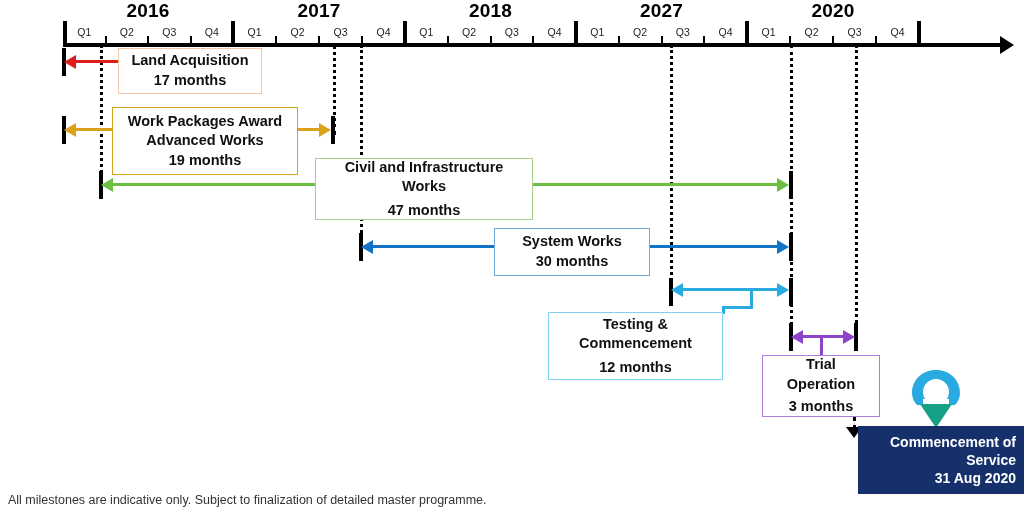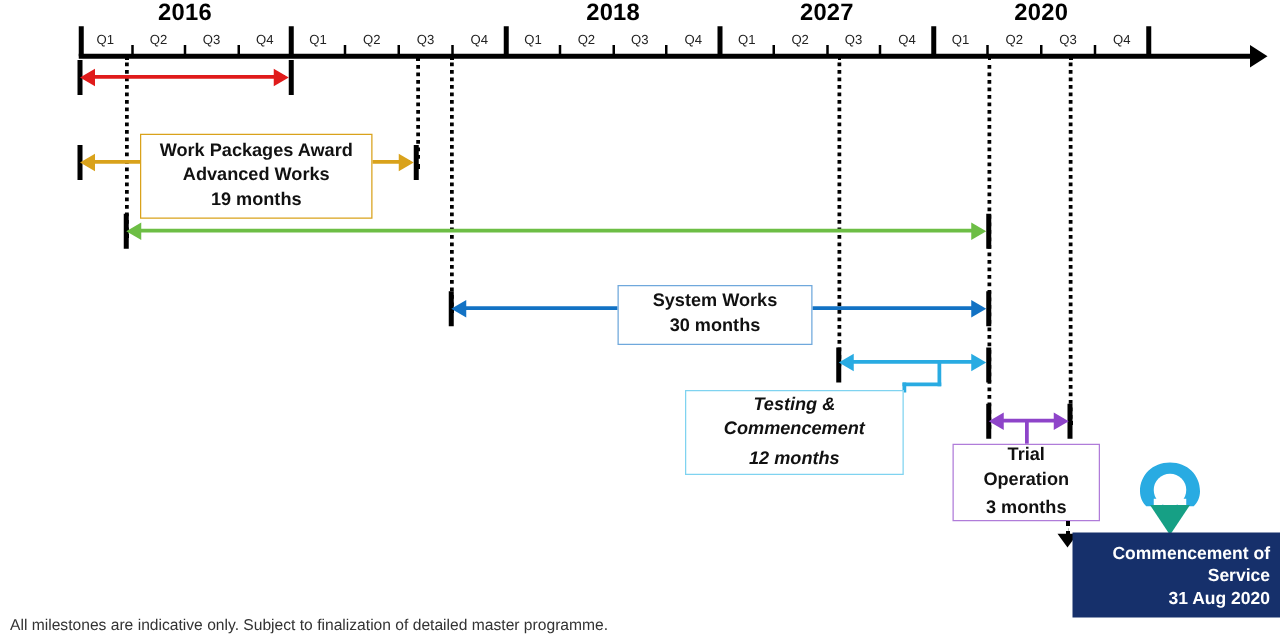--- a/index.html
+++ b/index.html
@@ -89,20 +89,21 @@
   .footnote{
     position:absolute;left:8px;bottom:8px;font-size:12.5px;color:#333;
   }
 </style>
 </head>
 <body>
 
 <div id="stage">
 
   <div class="year-label" style="left:63px;top:0px;width:170px;">2016</div>
+  <div class="year-label" style="left:233px;top:0px;width:172px;">2017</div>
   <div class="year-label" style="left:405px;top:0px;width:171px;">2018</div>
   <div class="year-label" style="left:576px;top:0px;width:171px;">2027</div>
   <div class="year-label" style="left:747px;top:0px;width:172px;">2020</div>
 
   <div id="q-labels">
       <div class="q-label" style="left: 62.25px; width: 44px;">Q1</div>
       <div class="q-label" style="left: 104.75px; width: 44px;">Q2</div>
       <div class="q-label" style="left: 147.25px; width: 44px;">Q3</div>
       <div class="q-label" style="left: 189.75px; width: 44px;">Q4</div>
       <div class="q-label" style="left: 232.5px; width: 44px;">Q1</div>
@@ -158,20 +159,24 @@
   <div class="guide" style="left:790px;top:45px;height:305px;"></div>
   <div class="guide" style="left:855px;top:45px;height:295px;"></div>
 
   <div class="cap" style="left:62px;top:48px;height:28px;"></div>
   <div class="cap" style="left:231px;top:48px;height:28px;"></div>
 
   <div class="arrow-line" style="left:70px;top:60px;width:158px;background:#E01B1B;"></div>
   <div class="arrow-head-l" style="left:64px;top:54.5px;border-right:12px solid #E01B1B;"></div>
   <div class="arrow-head-r" style="left:219px;top:54.5px;border-left:12px solid #E01B1B;"></div>
 
+  <div class="task-box" style="left:118px;top:48px;width:144px;height:46px;border-color:#F5C7A8;">
+    <div>Land Acquisition</div>
+    <div class="dur">17 months</div>
+  </div>
 
   <div class="cap" style="left:62px;top:116px;height:28px;"></div>
   <div class="cap" style="left:331px;top:116px;height:28px;"></div>
 
   <div class="arrow-line" style="left:70px;top:128px;width:258px;background:#D9A21B;"></div>
   <div class="arrow-head-l" style="left:64px;top:122.5px;border-right:12px solid #D9A21B;"></div>
   <div class="arrow-head-r" style="left:319px;top:122.5px;border-left:12px solid #D9A21B;"></div>
 
   <div class="task-box" style="left:112px;top:107px;width:186px;height:68px;border-color:#D9A21B;">
     <div>Work Packages Award</div>
@@ -179,20 +184,25 @@
     <div class="dur">19 months</div>
   </div>
 
   <div class="cap" style="left:99px;top:171px;height:28px;"></div>
   <div class="cap" style="left:789px;top:171px;height:28px;"></div>
 
   <div class="arrow-line" style="left:107px;top:183px;width:678px;background:#6DBE45;"></div>
   <div class="arrow-head-l" style="left:101px;top:177.5px;border-right:12px solid #6DBE45;"></div>
   <div class="arrow-head-r" style="left:777px;top:177.5px;border-left:12px solid #6DBE45;"></div>
 
+  <div class="task-box" style="left:315px;top:158px;width:218px;height:62px;border-color:#A9CE8E;">
+    <div>Civil and Infrastructure</div>
+    <div>Works</div>
+    <div class="dur" style="margin-top:4px;">47 months</div>
+  </div>
 
   <div class="cap" style="left:359px;top:233px;height:28px;"></div>
   <div class="cap" style="left:789px;top:233px;height:28px;"></div>
 
   <div class="arrow-line" style="left:367px;top:245px;width:418px;background:#1272C4;"></div>
   <div class="arrow-head-l" style="left:361px;top:239.5px;border-right:12px solid #1272C4;"></div>
   <div class="arrow-head-r" style="left:777px;top:239.5px;border-left:12px solid #1272C4;"></div>
 
   <div class="task-box" style="left:494px;top:228px;width:156px;height:48px;border-color:#6FA8DC;">
     <div>System Works</div>
@@ -203,21 +213,21 @@
   <div class="cap" style="left:789px;top:278px;height:28px;"></div>
 
   <div class="arrow-line" style="left:677px;top:288px;width:108px;background:#29ABE2;"></div>
   <div class="arrow-head-l" style="left:671px;top:282.5px;border-right:12px solid #29ABE2;"></div>
   <div class="arrow-head-r" style="left:777px;top:282.5px;border-left:12px solid #29ABE2;"></div>
 
   <div class="elbow" style="left:750px;top:289px;width:3px;height:20px;"></div>
   <div class="elbow" style="left:722px;top:306px;width:31px;height:3px;"></div>
   <div class="elbow" style="left:722px;top:306px;width:3px;height:8px;"></div>
 
-  <div class="task-box" style="left:548px;top:312px;width:175px;height:68px;border-color:#7FD3F0;font-style:italic;">
+  <div class="task-box" style="left:548px;top:312px;width:175px;height:68px;border-color:#7FD3F0;">
     <div>Testing &amp;</div>
     <div>Commencement</div>
     <div class="dur" style="margin-top:4px;">12 months</div>
   </div>
 
   <div class="cap" style="left:789px;top:323px;height:28px;"></div>
   <div class="cap" style="left:854px;top:323px;height:28px;"></div>
 
   <div class="arrow-line" style="left:797px;top:335px;width:54px;background:#8E44C9;"></div>
   <div class="arrow-head-l" style="left:791px;top:329.5px;border-right:12px solid #8E44C9;"></div>

